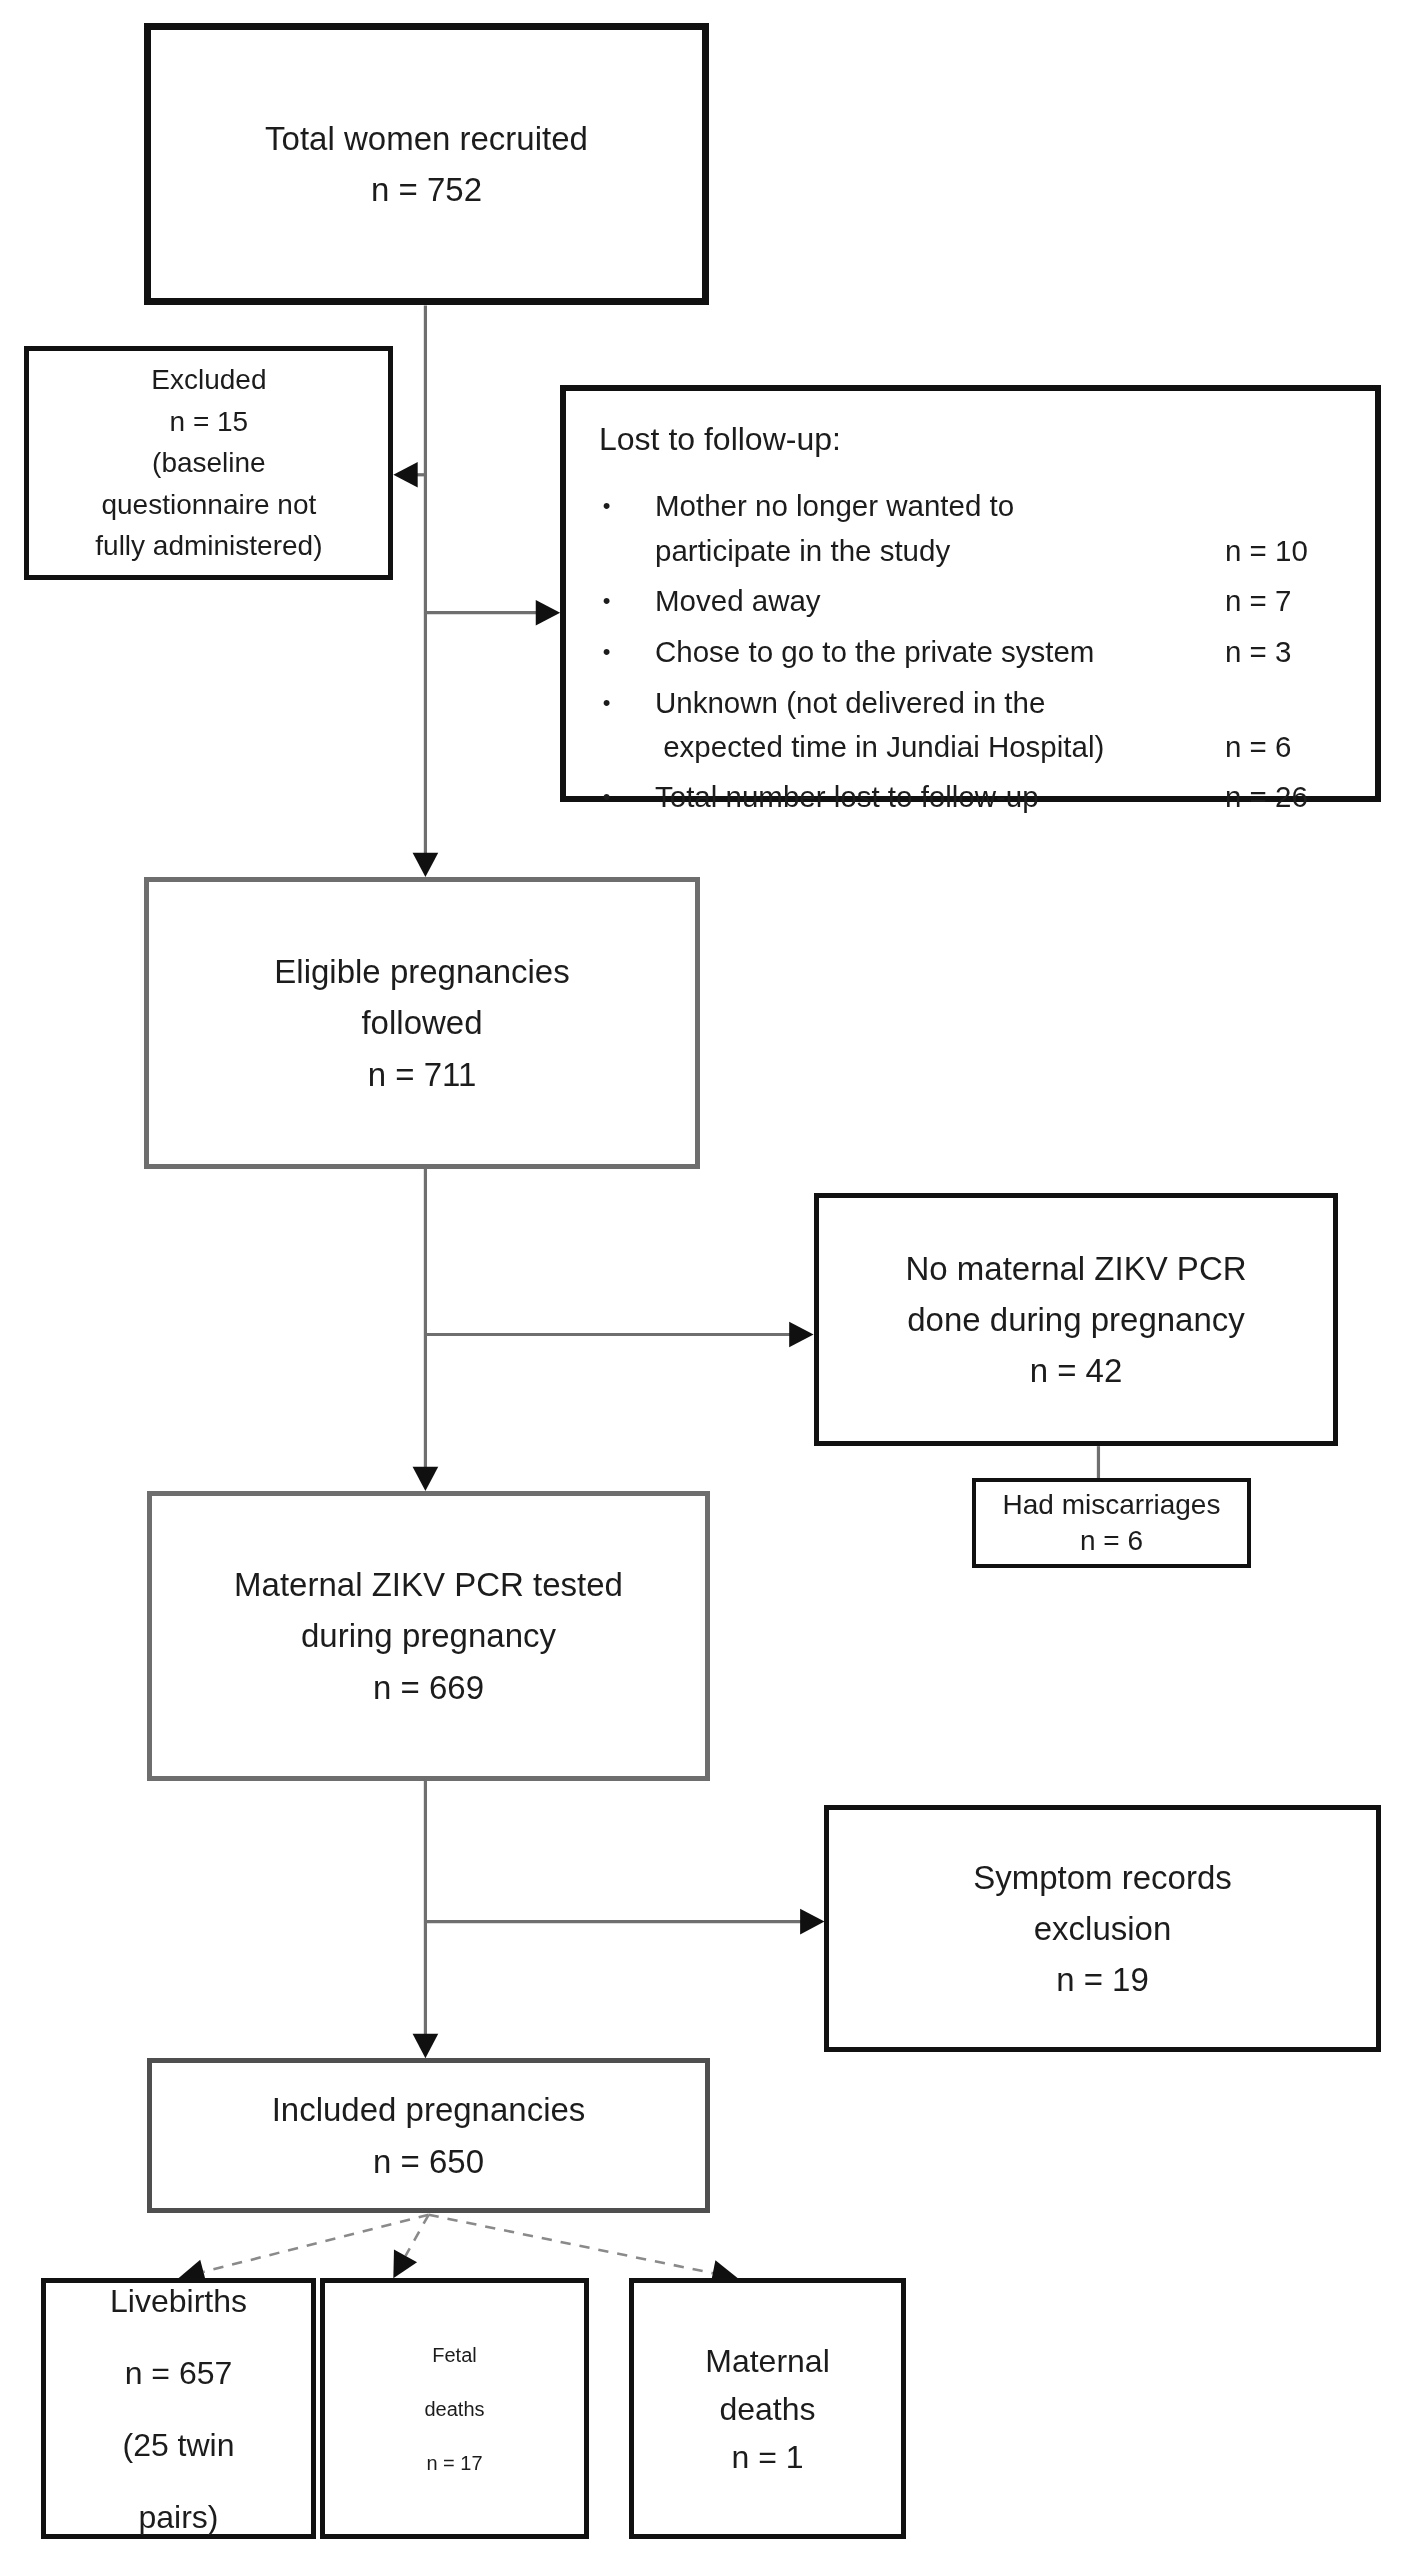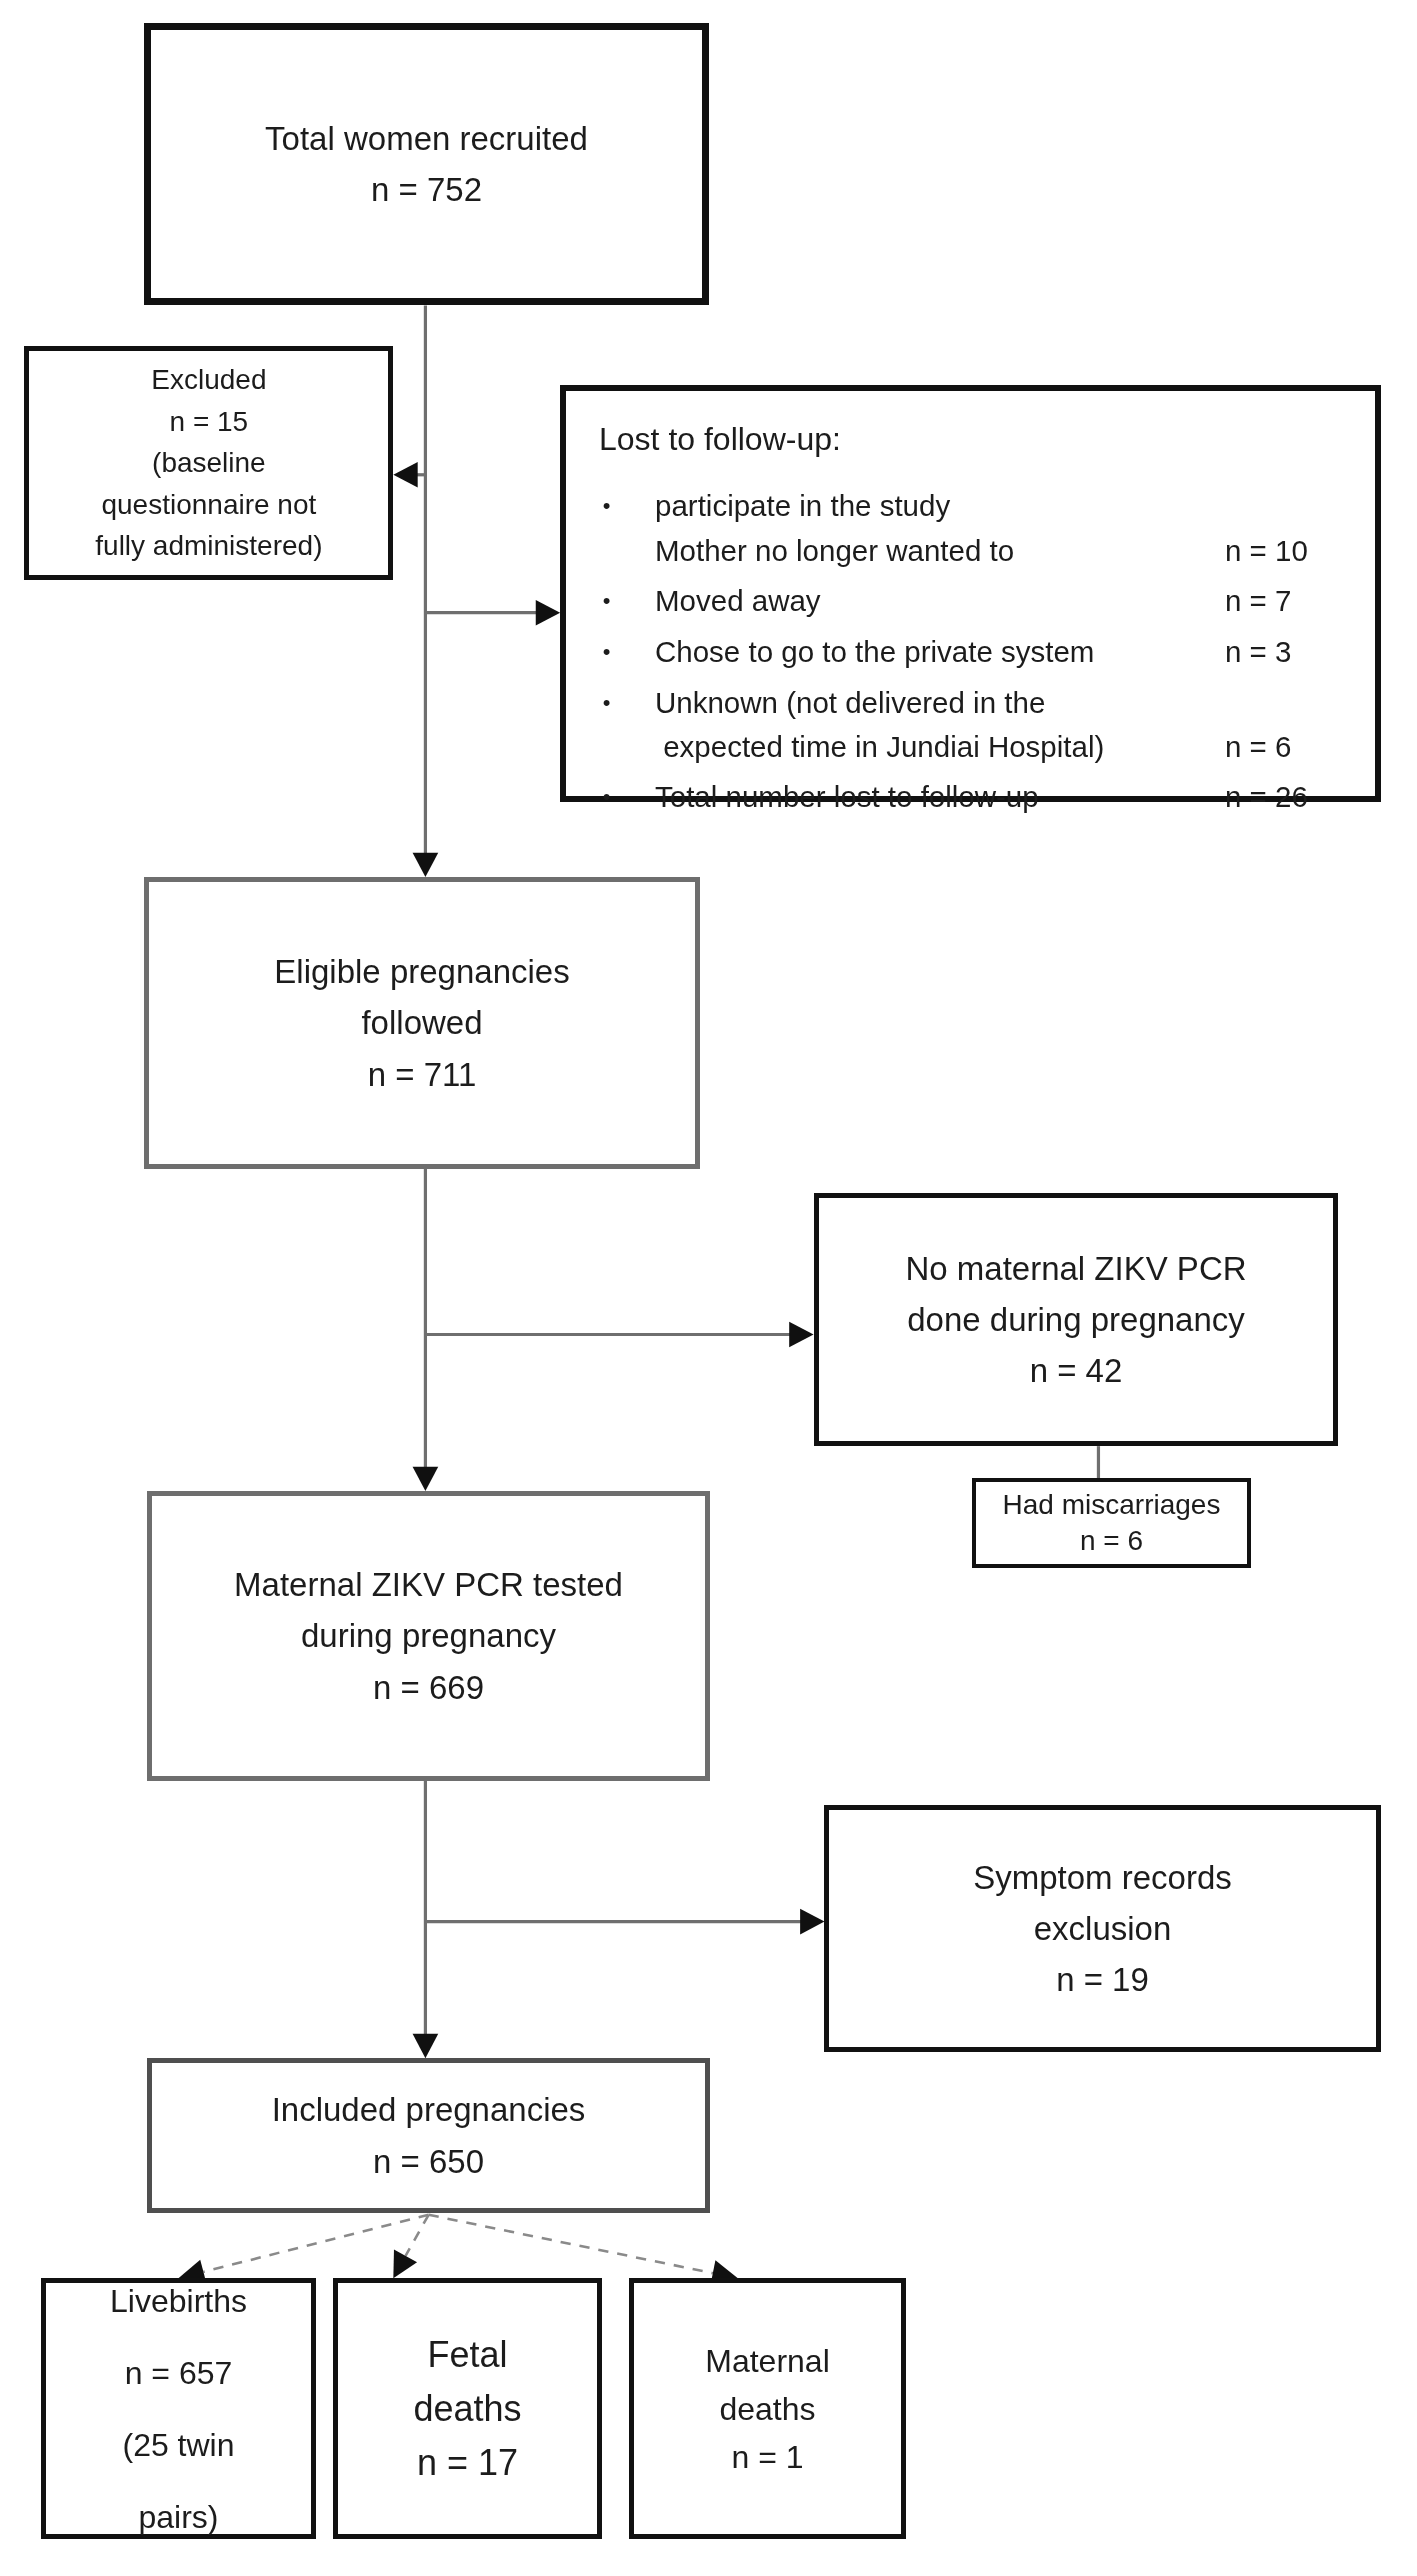--- a/index.html
+++ b/index.html
@@ -31,21 +31,21 @@
     justify-content:flex-start; align-items:stretch; text-align:left;
     font-size:29.5px; line-height:1.5; padding:24.4px 28px 13px 33px;
   }
   .box-eligible{left:144px; top:877px; width:556px; height:292px;}
   .box-nopcr{left:814px; top:1193px; width:524px; height:253px;}
   .box-miscarriages{left:972px; top:1478px; width:279px; height:90px; font-size:28px; line-height:1.3; border-width:4.5px; padding:4px;}
   .box-tested{left:147px; top:1491px; width:563px; height:290px;}
   .box-symptom{left:824px; top:1805px; width:557px; height:247px;}
   .box-included{left:147px; top:2058px; width:563px; height:155px;}
   .box-livebirths{left:41px; top:2278px; width:275px; height:261px; font-size:32px; line-height:1.5;gap:24px;}
-  .box-fetal{left:333px; top:2278px; width:269px; height:261px; font-size:36px; line-height:1.5;}
+  .box-fetal{left:320px; top:2278px; width:269px; height:261px; font-size:20px; line-height:1.5;gap:24px;}
   .box-maternal{left:629px; top:2278px; width:277px; height:261px; font-size:32px; line-height:1.5;}
   .lost-heading{font-size:32px; margin-bottom:21px;}
   .lost-item{display:grid; grid-template-columns:56px 1fr 122px; margin-bottom:6.4px;}
   .lost-bullet{align-self:start; font-size:22px; line-height:2.0; padding-left:3.8px;}
   .lost-lines div{white-space:pre-wrap;}
   .lost-n{align-self:end; white-space:nowrap;}
 </style>
 </head>
 <body>
 
@@ -95,22 +95,22 @@
     <div>(baseline</div>
     <div>questionnaire not</div>
     <div>fully administered)</div>
   </div>
 
   <div class="box box-lost b-dark">
     <div class="lost-heading">Lost to follow-up:</div>
     <div class="lost-item">
       <span class="lost-bullet">•</span>
       <div class="lost-lines">
+        <div>Mother no longer wanted to</div>
         <div>participate in the study</div>
-        <div>Mother no longer wanted to</div>
       </div>
       <div class="lost-n">n = 10</div>
     </div>
     <div class="lost-item">
       <span class="lost-bullet">•</span>
       <div class="lost-lines">
         <div>Moved away</div>
       </div>
       <div class="lost-n">n = 7</div>
     </div>

